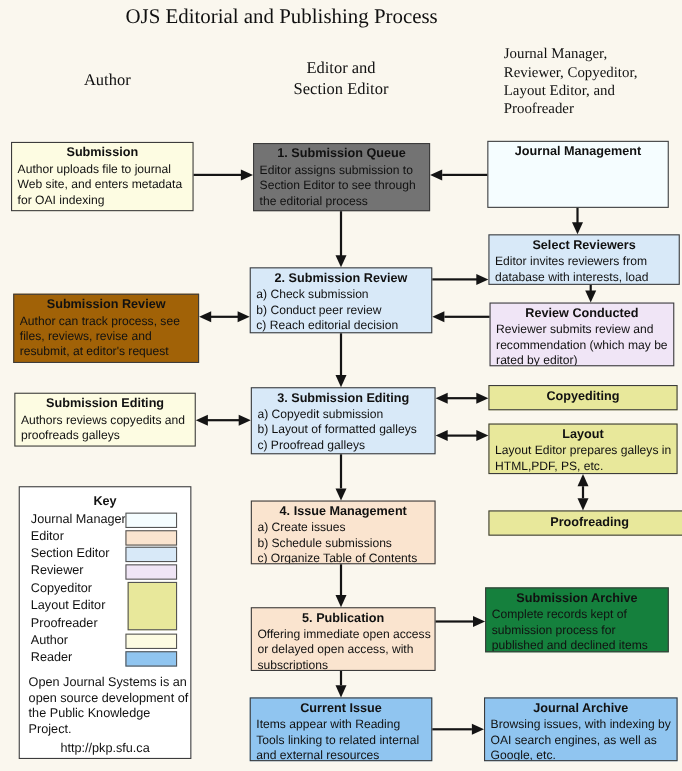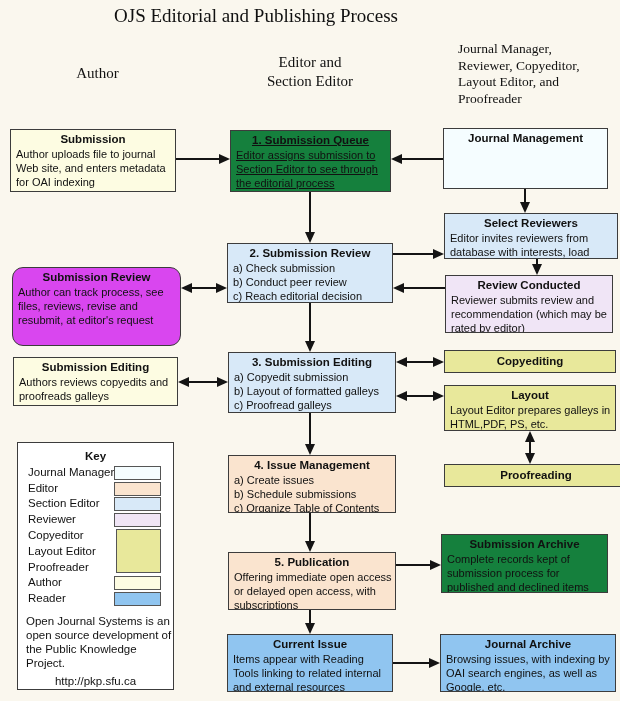--- a/index.html
+++ b/index.html
@@ -41,39 +41,39 @@
 Section Editor</div>
   <div class="colhead serif righthead" style="left:458px;top:41px;width:158px;text-align:left;">Journal Manager,
 Reviewer, Copyeditor,
 Layout Editor, and
 Proofreader</div>
 
   <div class="box" style="left: 10px; top: 129px; width: 166px; height: 63px; background-color: rgb(253, 252, 226);">
     <div class="bt">Submission</div>
     <div class="bb">Author uploads file to journal Web site, and enters metadata for OAI indexing</div>
   </div>
-  <div class="box" style="left: 230px; top: 130px; width: 161px; height: 62px; background-color: #15803d; text-decoration: underline;">
+  <div class="box" style="left: 230px; top: 130px; width: 161px; height: 62px; background-color: #737373;">
     <div class="bt">1. Submission Queue</div>
     <div class="bb">Editor assigns submission to Section Editor to see through the editorial process</div>
   </div>
   <div class="box" style="left: 443px; top: 128px; width: 165px; height: 61px; background-color: rgb(245, 253, 255);">
     <div class="bt">Journal Management</div>
   </div>
 
   <div class="box" style="left: 444px; top: 213px; width: 174px; height: 46px; background-color: rgb(216, 233, 248);">
     <div class="bt">Select Reviewers</div>
     <div class="bb">Editor invites reviewers from database with interests, load</div>
   </div>
   <div class="box" style="left: 227px; top: 243px; width: 166px; height: 60px; background-color: rgb(216, 233, 248);">
     <div class="bt">2. Submission Review</div>
     <div class="bb">a) Check submission
 b) Conduct peer review
 c) Reach editorial decision</div>
   </div>
-  <div class="box" style="left: 12px; top: 267px; width: 169px; height: 79px; background-color: #d946ef; border-radius: 11px;">
+  <div class="box" style="left: 12px; top: 267px; width: 169px; height: 63px; background-color: #a16207;">
     <div class="bt">Submission Review</div>
     <div class="bb">Author can track process, see files, reviews, revise and resubmit, at editor's request</div>
   </div>
   <div class="box" style="left: 445px; top: 275px; width: 168px; height: 58px; background-color: rgb(240, 229, 246);">
     <div class="bt">Review Conducted</div>
     <div class="bb">Reviewer submits review and recommendation (which may be rated by editor)</div>
   </div>
 
   <div class="box" style="left: 228px; top: 352px; width: 168px; height: 61px; background-color: rgb(216, 233, 248);">
     <div class="bt">3. Submission Editing</div>

